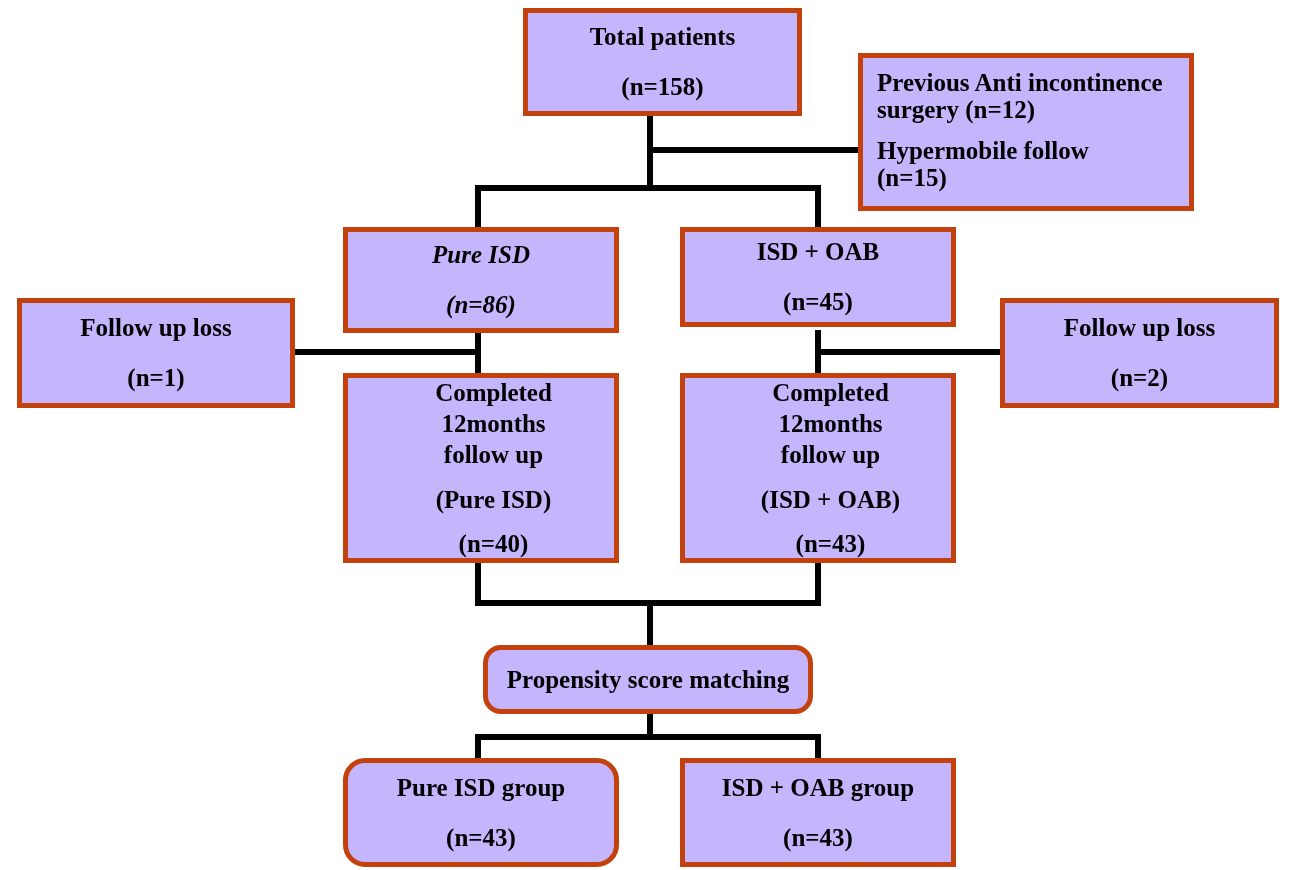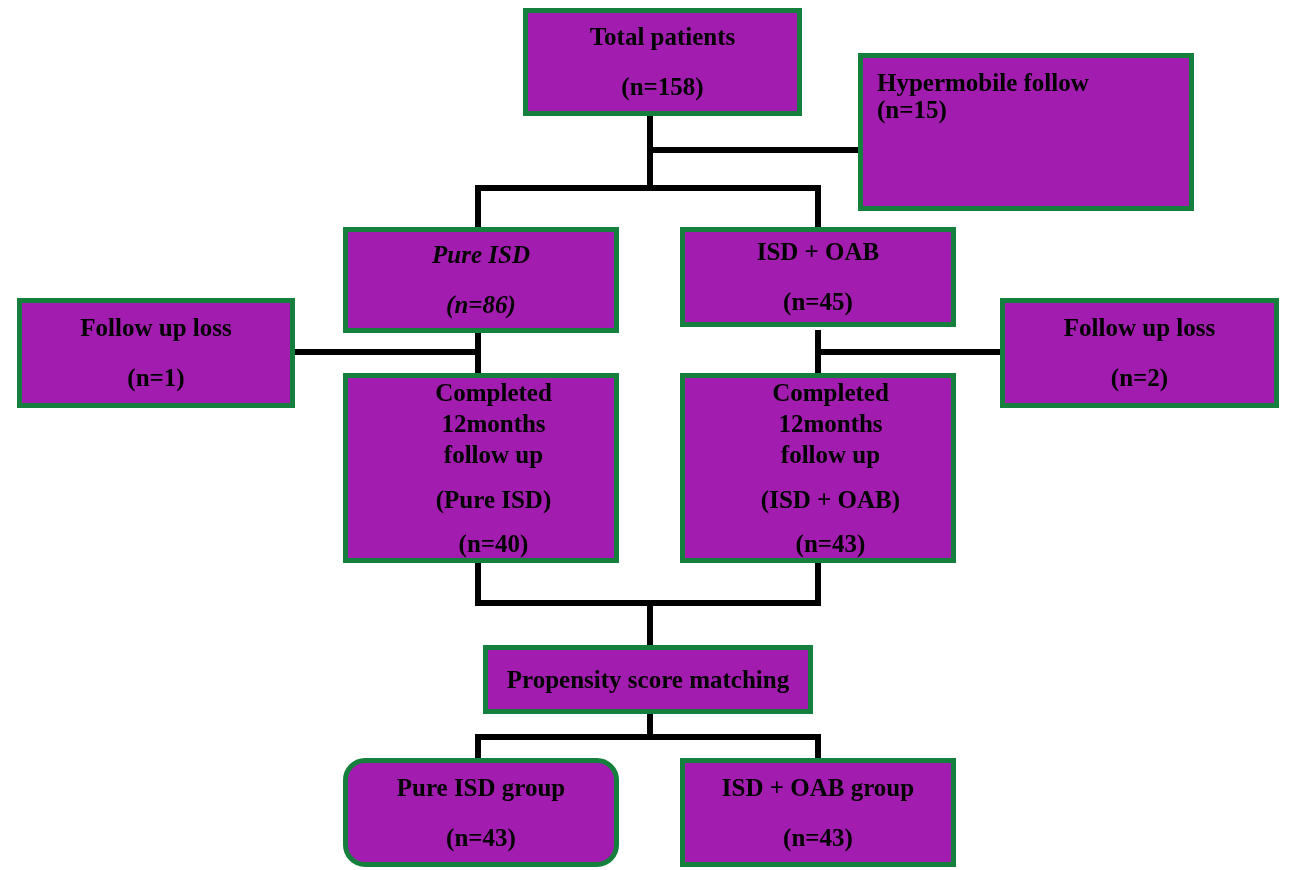--- a/index.html
+++ b/index.html
@@ -14,22 +14,22 @@
     position: relative;
     width: 1298px;
     height: 870px;
     background: #ffffff;
     font-family: "Liberation Serif", "DejaVu Serif", serif;
     color: #000000;
   }
   .node {
     position: absolute;
     box-sizing: border-box;
-    border: 5px solid #15803d;
-    background: #a21caf;
+    border: 5px solid #c2410c;
+    background: #c4b5fd;
     display: flex;
     flex-direction: column;
     align-items: center;
     justify-content: center;
     text-align: center;
     font-weight: bold;
     font-size: 25px;
     row-gap: 20px;
     padding: 4px 8px;
   }
@@ -76,20 +76,24 @@
   <div class="line" style="left:475px; top:738px; width:6px; height:23px;"></div>
   <div class="line" style="left:815px; top:738px; width:6px; height:23px;"></div>
 
   <div class="node" style="left:523px; top:8px; width:279px; height:108px;">
     <p>Total patients</p>
     <p>(n=158)</p>
   </div>
 
   <div class="node left-align" style="left:858px; top:53px; width:336px; height:158px;">
     <p>
+      <span class="bl">Previous Anti incontinence</span>
+      <span class="bl">surgery (n=12)</span>
+    </p>
+    <p>
       <span class="bl">Hypermobile follow</span>
       <span class="bl">(n=15)</span>
     </p>
   </div>
 
   <div class="node" style="left:343px; top:227px; width:276px; height:106px;font-style:italic;">
     <p>Pure ISD</p>
     <p>(n=86)</p>
   </div>
 
@@ -119,21 +123,21 @@
 
   <div class="node tall" style="left:680px; top:373px; width:276px; height:190px;">
     <p>
       <span class="bl">Completed 12months</span>
       <span class="bl">follow up</span>
     </p>
     <p>(ISD + OAB)</p>
     <p>(n=43)</p>
   </div>
 
-  <div class="node" style="left:483px; top:645px; width:330px; height:69px;">
+  <div class="node" style="left:483px; top:645px; width:330px; height:69px;border-radius:18px;">
     <p>Propensity score matching</p>
   </div>
 
   <div class="node" style="left:343px; top:758px; width:276px; height:109px;border-radius:22px;">
     <p>Pure ISD group</p>
     <p>(n=43)</p>
   </div>
 
   <div class="node" style="left:680px; top:758px; width:276px; height:109px;">
     <p>ISD + OAB group</p>

